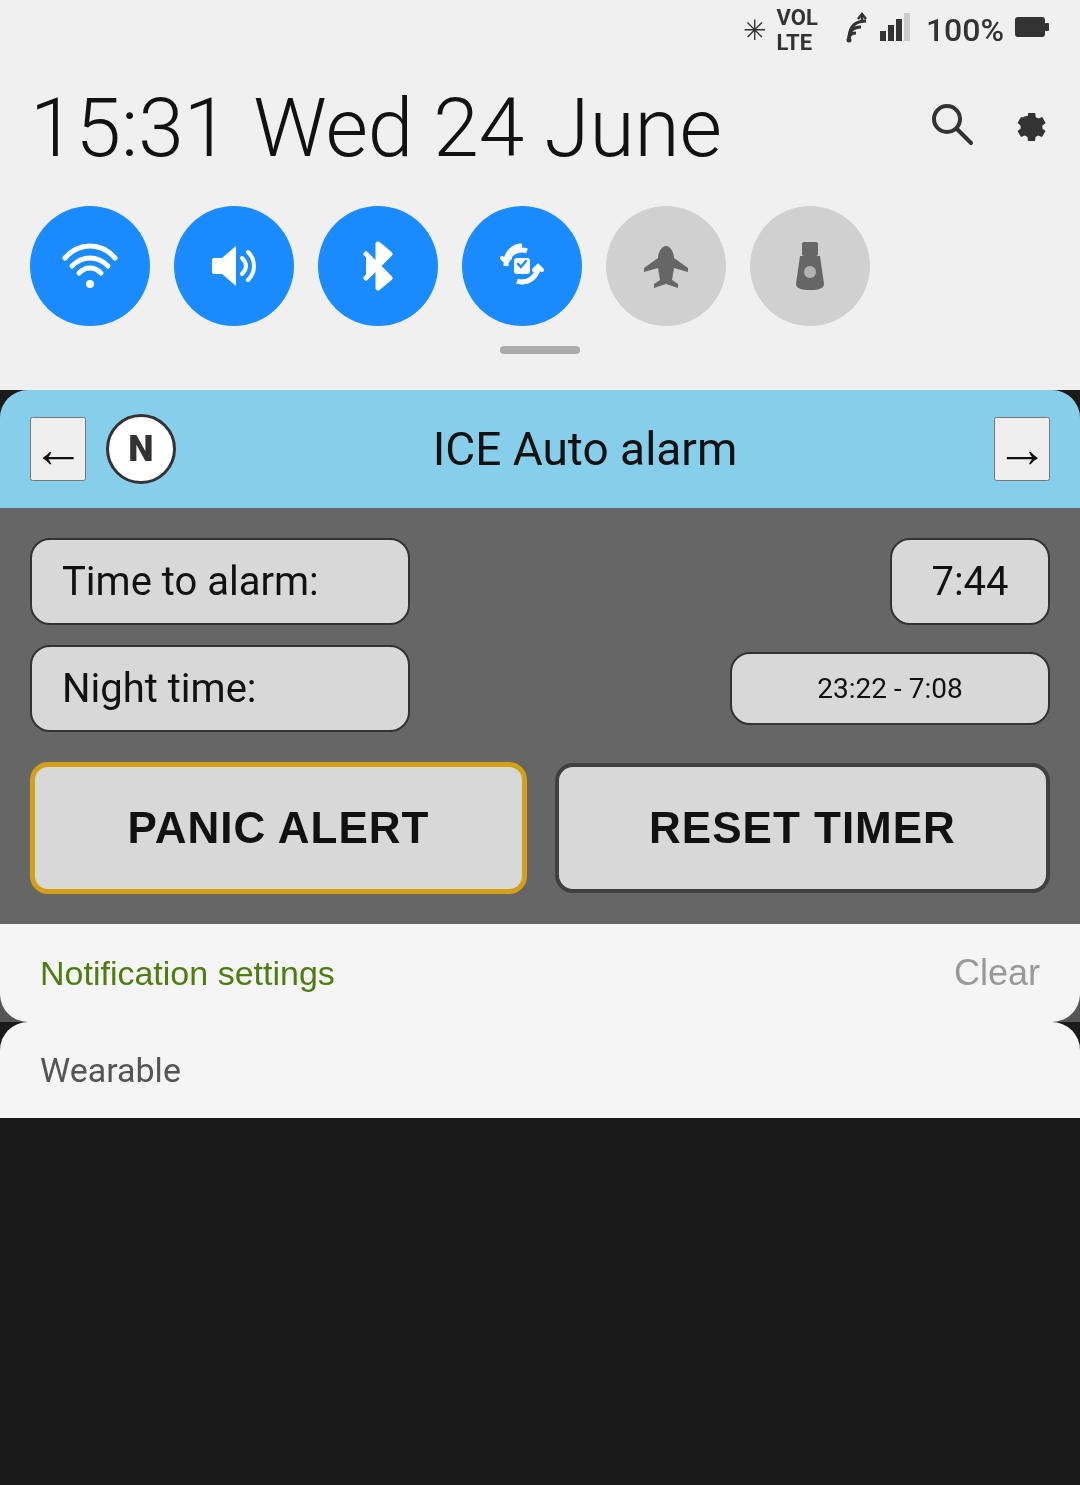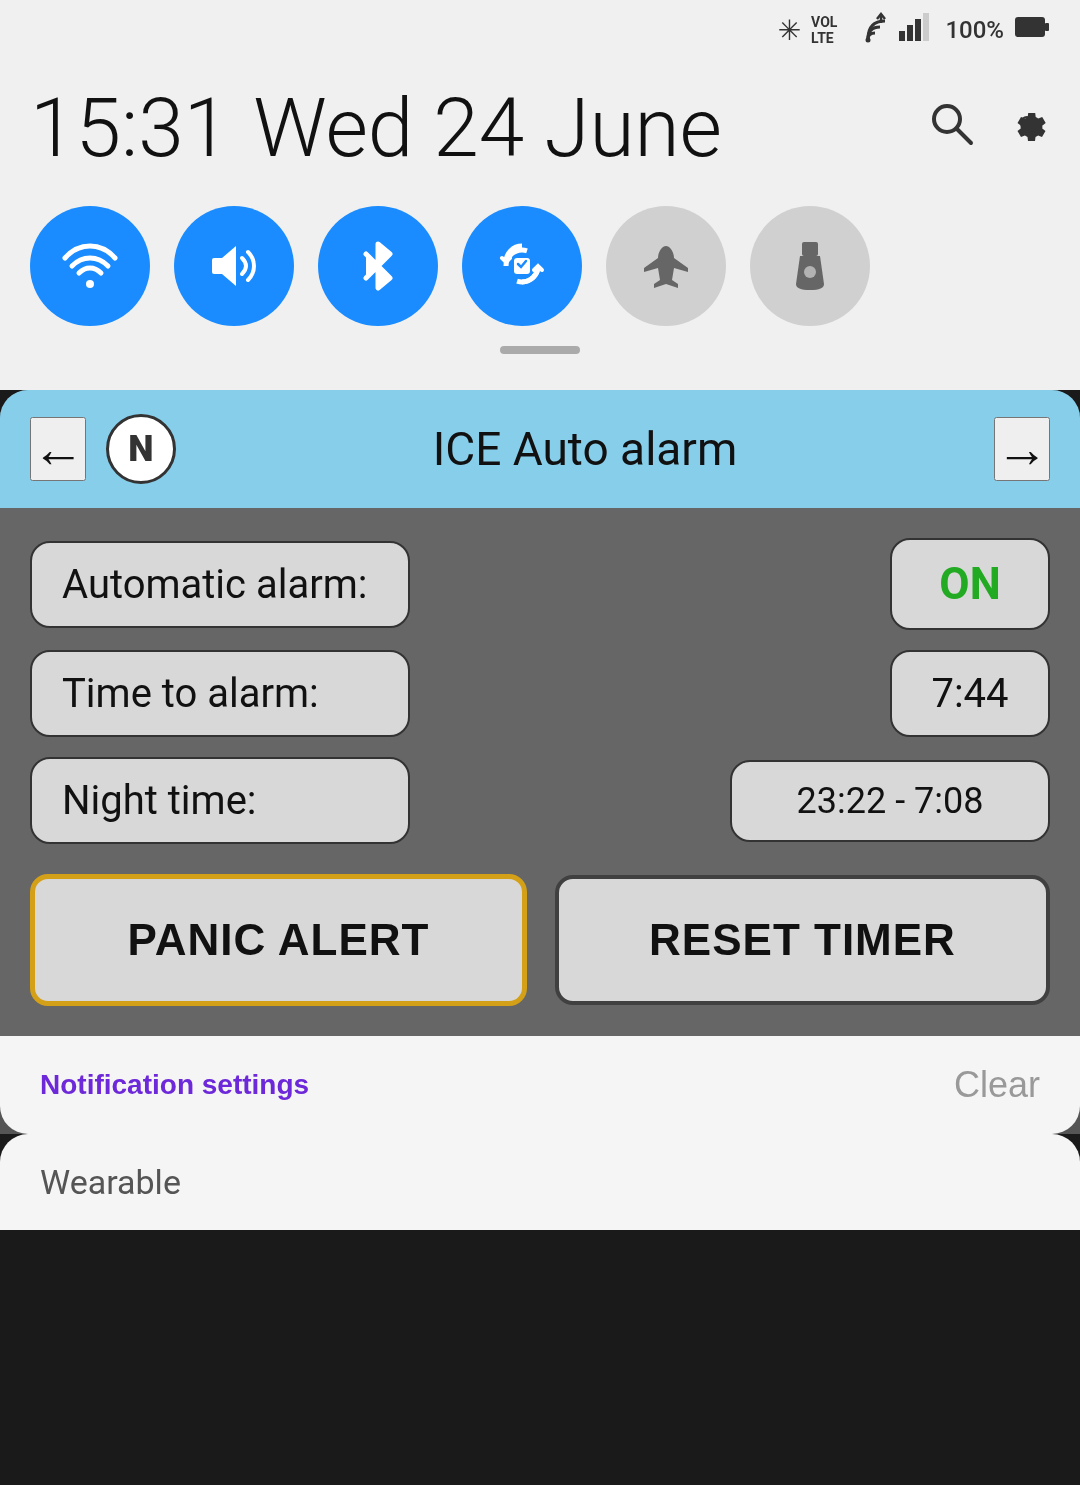--- a/index.html
+++ b/index.html
@@ -185,21 +185,21 @@
       text-align: center;
     }
 
     .notif-value-box.on-value {
       color: #22aa22;
       font-weight: bold;
       font-size: 44px;
     }
 
     .notif-value-box.time-range {
-      font-size: 36px;
+      font-size: 28px;
       min-width: 320px;
     }
 
     
     .notif-buttons-row {
       display: flex;
       align-items: center;
       gap: 28px;
       margin-top: 10px;
     }
@@ -235,23 +235,23 @@
     
     .bottom-notif-bar {
       background: #f5f5f5;
       border-radius: 0 0 28px 28px;
       display: flex;
       align-items: center;
       justify-content: space-between;
       padding: 28px 40px;
     }
     .notif-settings-btn {
-      font-size: 28px;
-      font-weight: 700;
-      color: #6d28d9;
+      font-size: 34px;
+      font-weight: 400;
+      color: #4d7c0f;
       background: none;
       border: none;
       cursor: pointer;
     }
     .clear-btn {
       font-size: 36px;
       color: #999;
       background: none;
       border: none;
       cursor: pointer;
@@ -268,41 +268,41 @@
       font-size: 34px;
       color: #555;
     }
   </style>
 </head>
 <body>
 
 <div class="status-bar">
   <div class="status-icons">
     <span>✳</span>
-    <span style="font-size:14px;font-weight:bold;">VOL<br>LTE</span>
+    <span style="font-size:22px;font-weight:bold;">VOL<br>LTE</span>
     <span>
       <svg width="42" height="32" viewBox="0 0 42 32" fill="none">
         <path d="M21 28 Q21 22 28 22" stroke="#333" stroke-width="3" fill="none"></path>
         <path d="M21 28 Q21 16 33 16" stroke="#333" stroke-width="3" fill="none"></path>
         <path d="M21 28 Q21 10 38 10" stroke="#333" stroke-width="3" fill="none"></path>
         <circle cx="21" cy="29" r="2.5" fill="#333"></circle>
 
         <path d="M30 8 L34 3 L38 8" stroke="#333" stroke-width="2.5" fill="none"></path>
         <line x1="34" y1="3" x2="34" y2="12" stroke="#333" stroke-width="2.5"></line>
       </svg>
     </span>
     <span>
       <svg width="36" height="28" viewBox="0 0 36 28" fill="#333">
         <rect x="0" y="18" width="6" height="10"></rect>
         <rect x="8" y="12" width="6" height="16"></rect>
         <rect x="16" y="6" width="6" height="22"></rect>
         <rect x="24" y="0" width="6" height="28" fill="#ccc"></rect>
       </svg>
     </span>
-    <span style="font-size:24px;font-weight:500;color:#333;">100%</span>
+    <span style="font-size:32px;font-weight:500;color:#333;">100%</span>
     <span>
       <svg width="36" height="28" viewBox="0 0 36 28">
         <rect x="1" y="4" width="30" height="20" rx="3" ry="3" fill="#333"></rect>
         <rect x="31" y="10" width="4" height="8" rx="1" ry="1" fill="#333"></rect>
       </svg>
     </span>
   </div>
 </div>
 
 <div class="quick-settings-bg">
@@ -392,28 +392,20 @@
     <button class="notif-header-left">←</button>
     <div class="notif-app-icon">
       <span>N</span>
     </div>
     <div class="notif-title">ICE Auto alarm</div>
     <button class="notif-header-right">→</button>
   </div>
 
   <div class="notif-body">
 
-    <div class="notif-row">
-      <div class="notif-label-box">
-        <span>Automatic alarm:</span>
-      </div>
-      <div class="notif-value-box on-value">
-        <span>ON</span>
-      </div>
-    </div>
 
     <div class="notif-row">
       <div class="notif-label-box">
         <span>Time to alarm:</span>
       </div>
       <div class="notif-value-box">
         <span>7:44</span>
       </div>
     </div>
 

